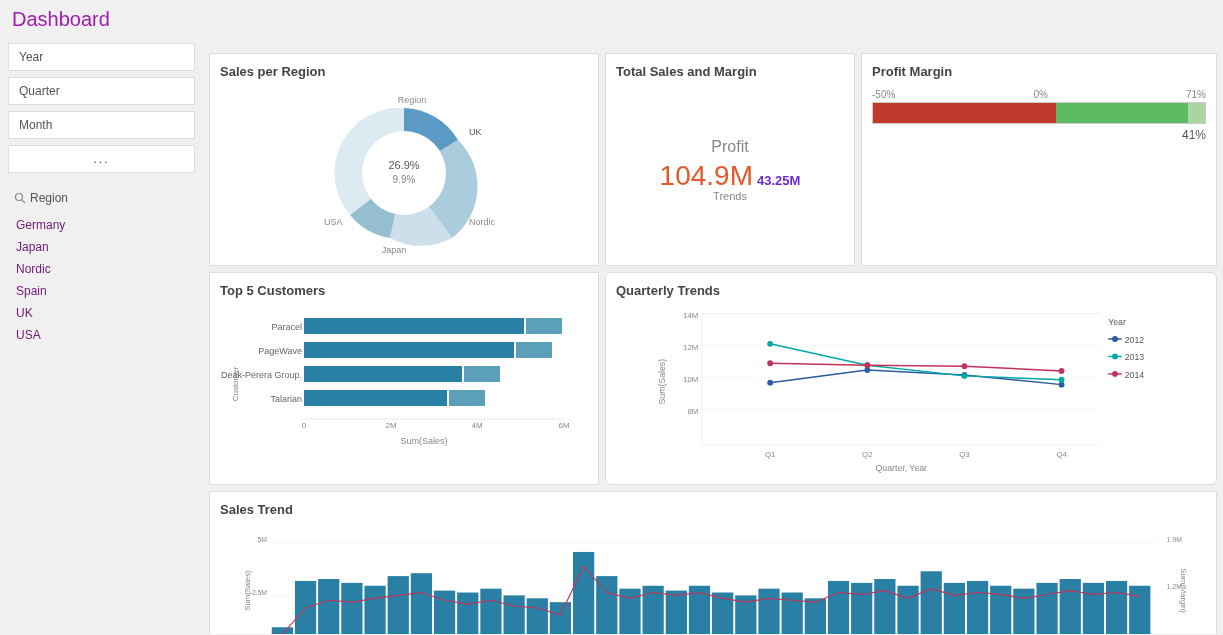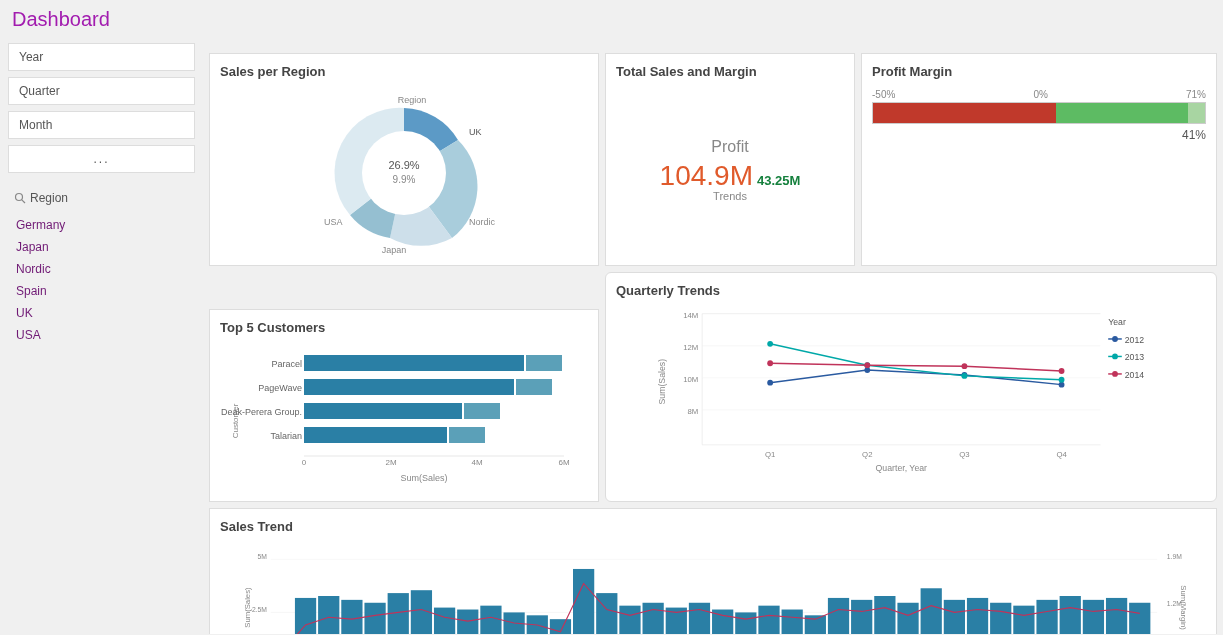--- a/index.html
+++ b/index.html
@@ -29,35 +29,35 @@
     
     .card { background: white; border: 1px solid #ddd; padding: 10px; }
     .card-title { font-size: 13px; font-weight: bold; color: #444; margin-bottom: 6px; }
 
     .sales-region-card { flex: 0 0 390px; }
     .total-sales-card { flex: 0 0 250px; display: flex; flex-direction: column; }
     .profit-margin-card { flex: 1; }
 
     
     .mid-row { display: flex; gap: 6px; height: 230px; }
-    .top5-card { flex: 0 0 390px; margin-top: 37px; }
+    .top5-card { flex: 0 0 390px; }
     .quarterly-card { flex: 1; border-radius: 6px; }
 
     
     .bottom-row { flex: 1; min-height: 160px; }
     .sales-trend-card { height: 100%; }
 
     
     .donut-container { display: flex; justify-content: center; align-items: center; height: 170px; position: relative; }
 
     
     .total-sales-content { flex: 1; display: flex; flex-direction: column; justify-content: center; align-items: center; }
     .sales-label { font-size: 16px; color: #888; margin-bottom: 4px; }
     .sales-value { font-size: 28px; font-weight: normal; color: #e05a2b; display: inline; }
-    .margin-value { font-size: 13px; color: #15803d; font-weight: bold; display: inline; vertical-align: super; margin-left: 2px; }
+    .margin-value { font-size: 13px; color: #6d28d9; font-weight: bold; display: inline; vertical-align: super; margin-left: 2px; }
     .margin-label { font-size: 11px; color: #888; text-align: right; margin-top: -2px; }
 
     
     .profit-bar-container { margin-top: 10px; }
     .profit-bar-scale { display: flex; justify-content: space-between; font-size: 10px; color: #888; margin-bottom: 2px; }
     .profit-bar-track { display: flex; height: 22px; background: #eee; position: relative; border: 1px solid #ccc; }
     .profit-bar-red { background: #c0392b; flex: 0 0 55%; height: 100%; }
     .profit-bar-green { background: #5dbb63; flex: 0 0 40%; height: 100%; }
     .profit-bar-light { background: #a8d5a2; flex: 0 0 5%; height: 100%; }
     .profit-percent { text-align: right; font-size: 12px; color: #555; margin-top: 4px; }

